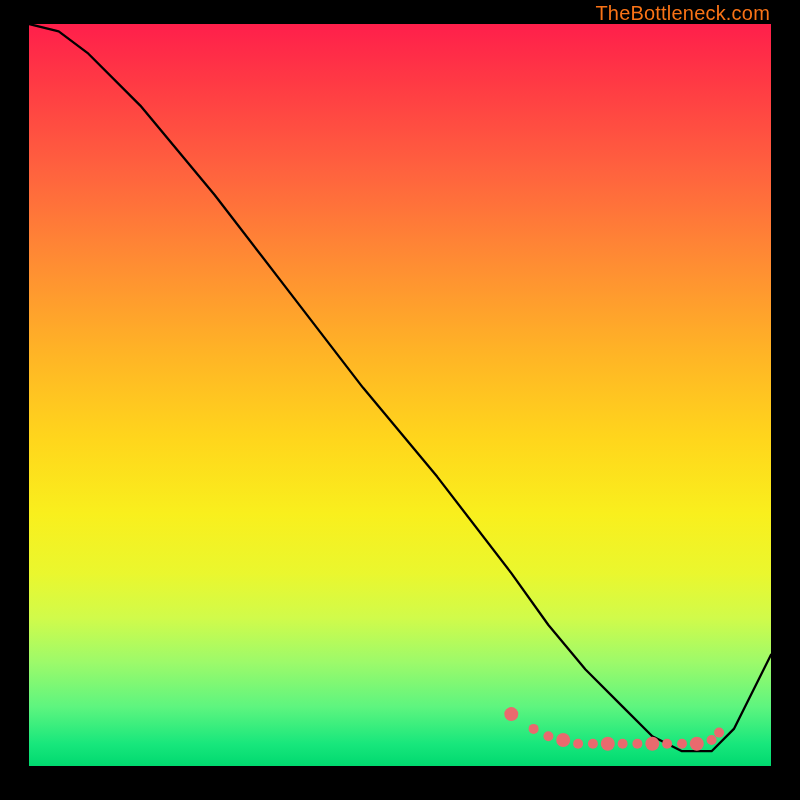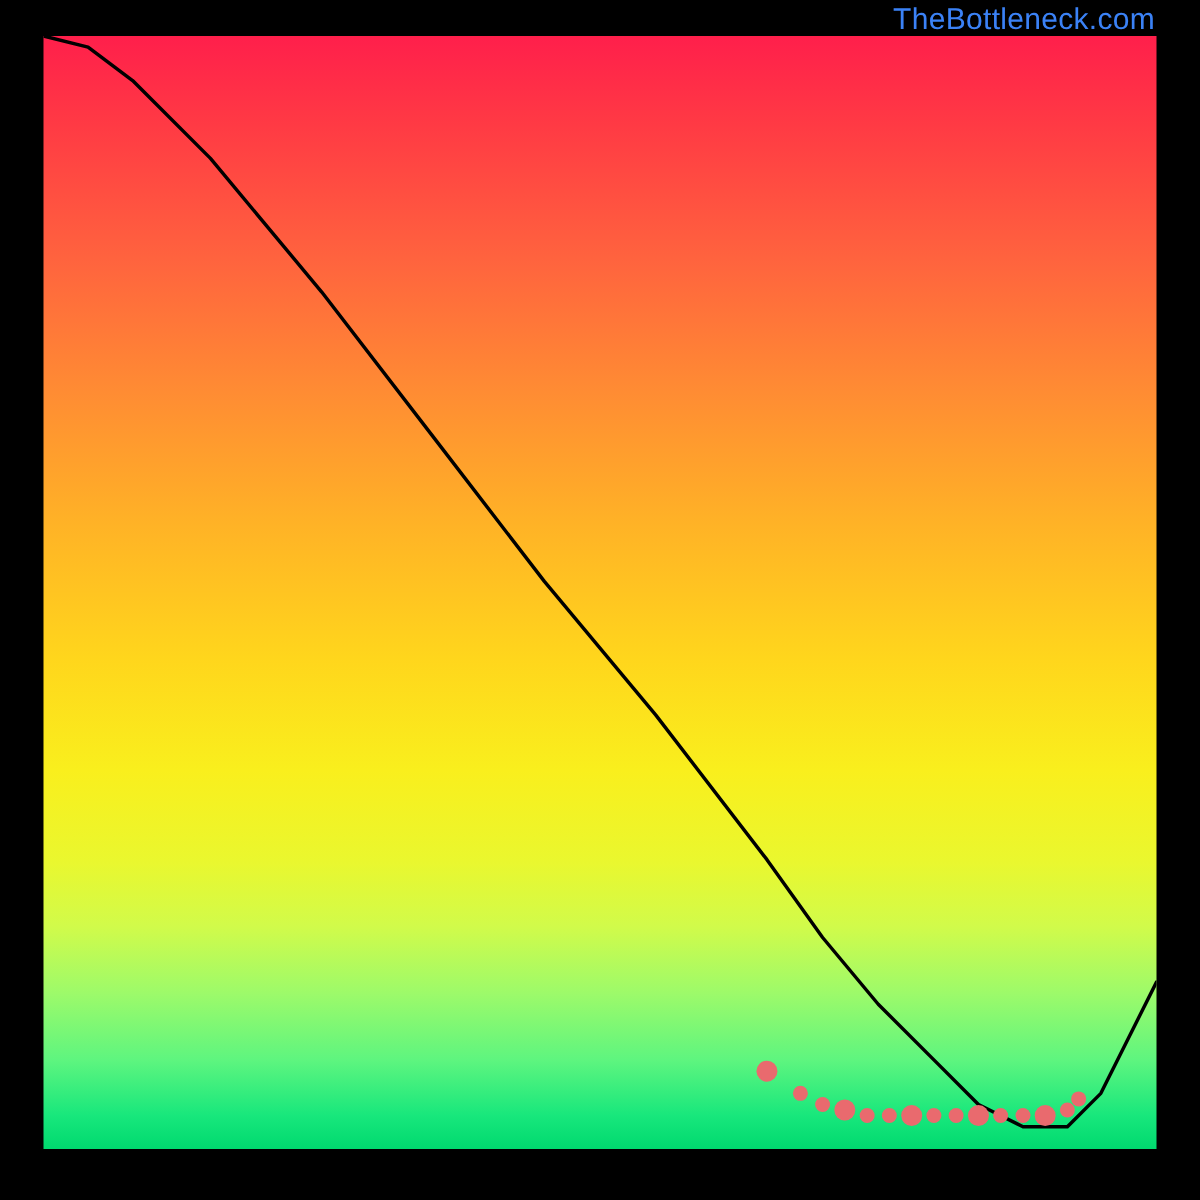--- a/index.html
+++ b/index.html
@@ -36,21 +36,21 @@
       #9dfa6a 86%,
       #5ef57f 92%,
       #18e77c 97%,
       #00d96f 100%
     );
   }
   .watermark {
     position: absolute;
     top: 2px;
     right: 30px;
-    color: #3b82f6;
+    color: #f97316;
     font-size: 20px;
     letter-spacing: 0.2px;
     font-weight: 400;
   }
   svg.curve {
     position: absolute;
     left: 0;
     top: 0;
     width: 742px;
     height: 742px;

